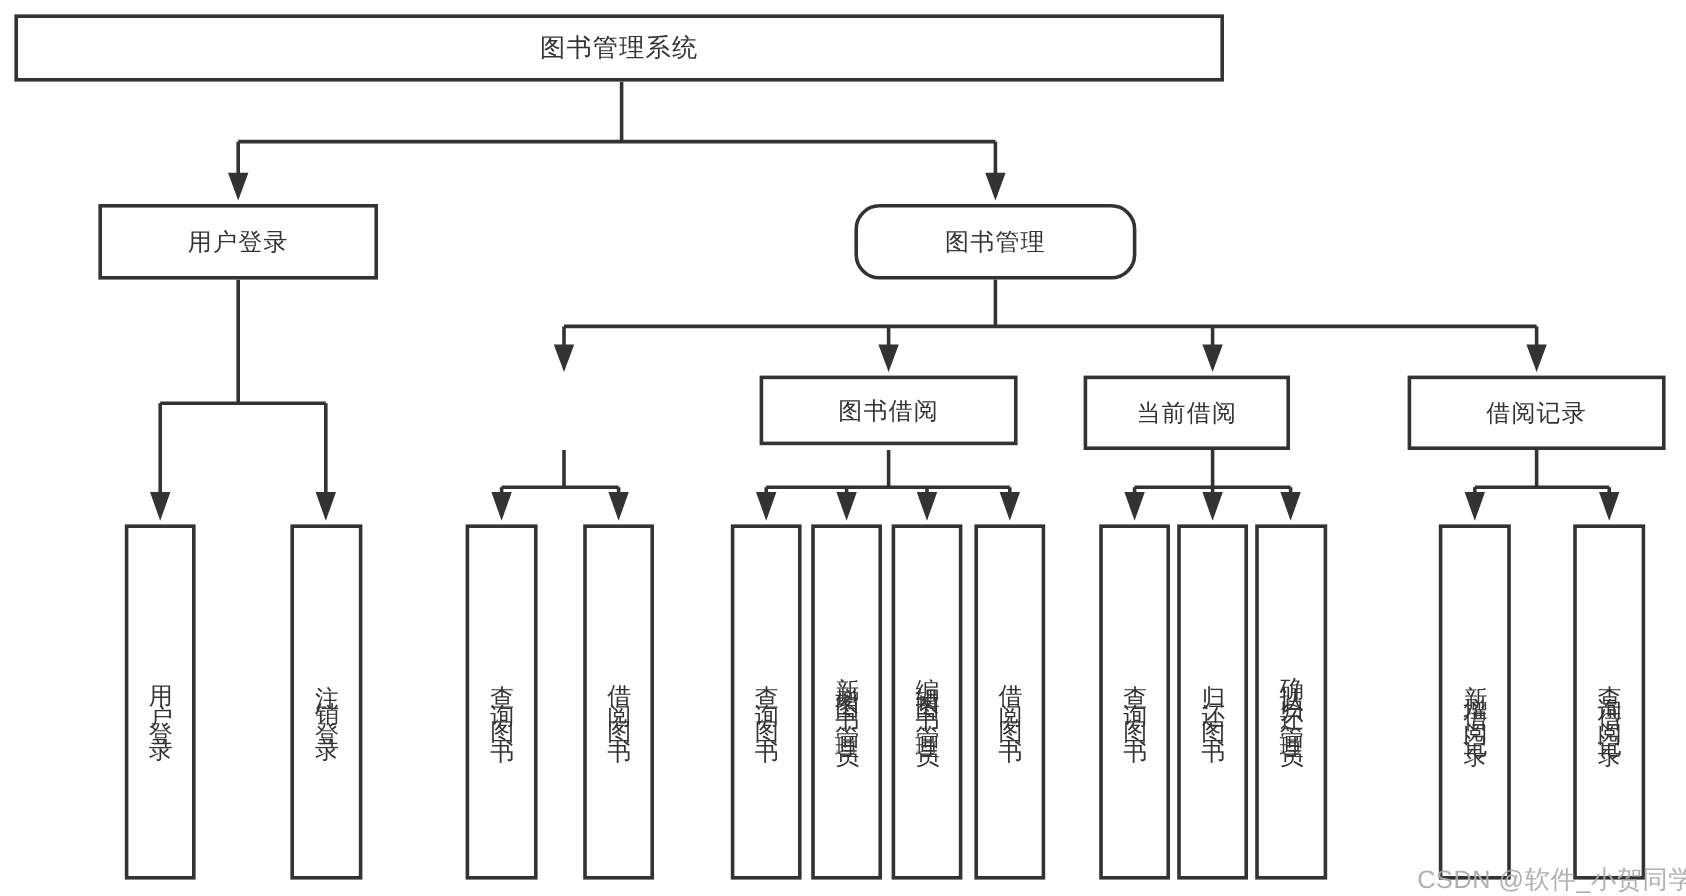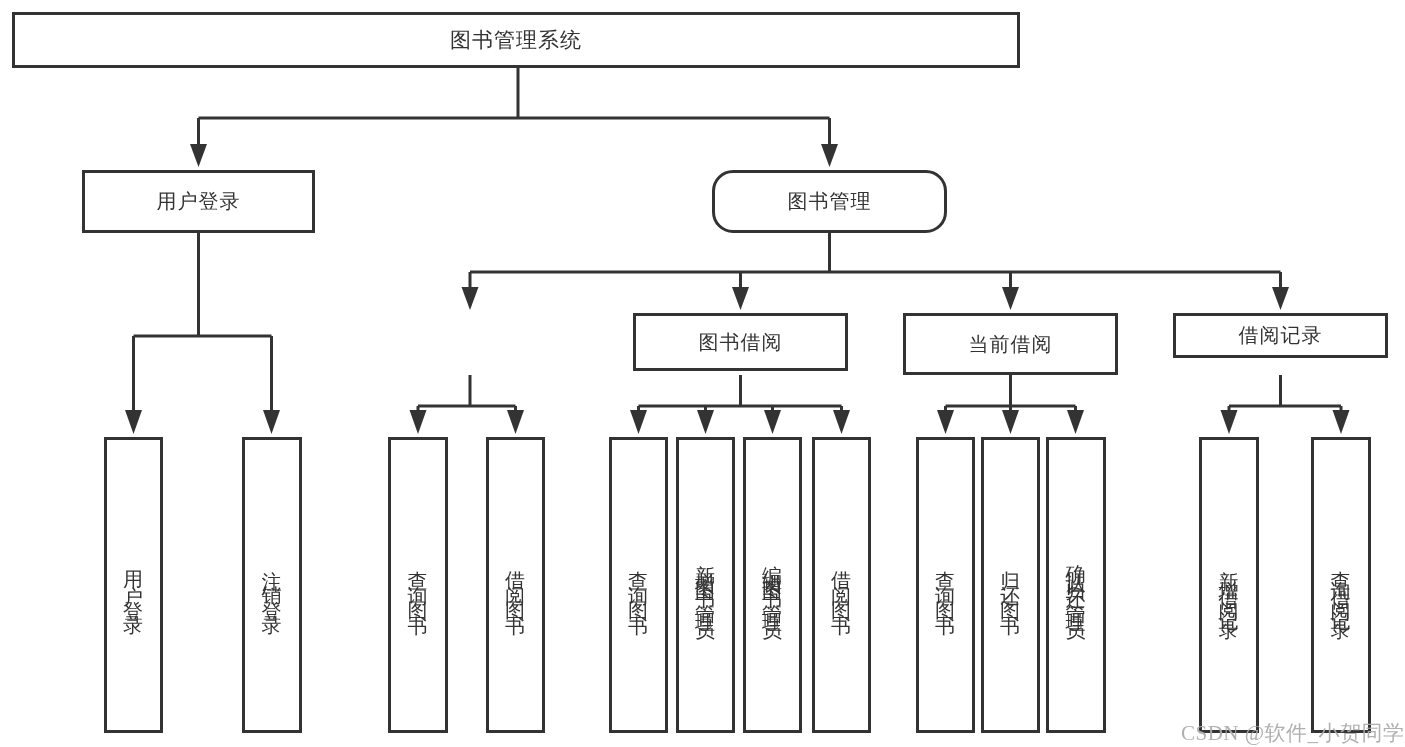--- a/index.html
+++ b/index.html
@@ -6,21 +6,21 @@
     margin: 0;
     padding: 0;
     background: #ffffff;
   }
   .stage {
     position: relative;
     width: 1405px;
     height: 747px;
     background: #ffffff;
     overflow: hidden;
-    font-family: Liberation Serif, serif;
+    font-family: Liberation Sans, sans-serif;
   }
   .connectors {
     position: absolute;
     left: 0;
     top: 0;
     width: 1405px;
     height: 747px;
     z-index: 1;
   }
   .node {
@@ -146,24 +146,24 @@
   <div class="node lvl" style="left:82px; top:170px; width:233px; height:63px;">
     <span>用户登录</span>
   </div>
   <div class="node lvl" style="left:712px; top:170px; width:235px; height:63px;border-radius:21px;">
     <span>图书管理</span>
   </div>
 
   <div class="node lvl" style="left:633px; top:313px; width:215px; height:58px;">
     <span>图书借阅</span>
   </div>
-  <div class="node lvl" style="left:903px; top:313px; width:215px; height:62px;">
+  <div class="node lvl" style="left:903px; top:313px; width:172px; height:62px;">
     <span>当前借阅</span>
   </div>
-  <div class="node lvl" style="left:1173px; top:313px; width:215px; height:45px;">
+  <div class="node lvl" style="left:1173px; top:313px; width:215px; height:62px;">
     <span>借阅记录</span>
   </div>
 
   <div class="node leaf" style="left:104px; top:437px; width:59px; height:296px;">
     <span class="vtext">用户登录</span>
   </div>
   <div class="node leaf" style="left:242px; top:437px; width:60px; height:296px;">
     <span class="vtext">注销登录</span>
   </div>
   <div class="node leaf" style="left:388px; top:437px; width:60px; height:296px;">

